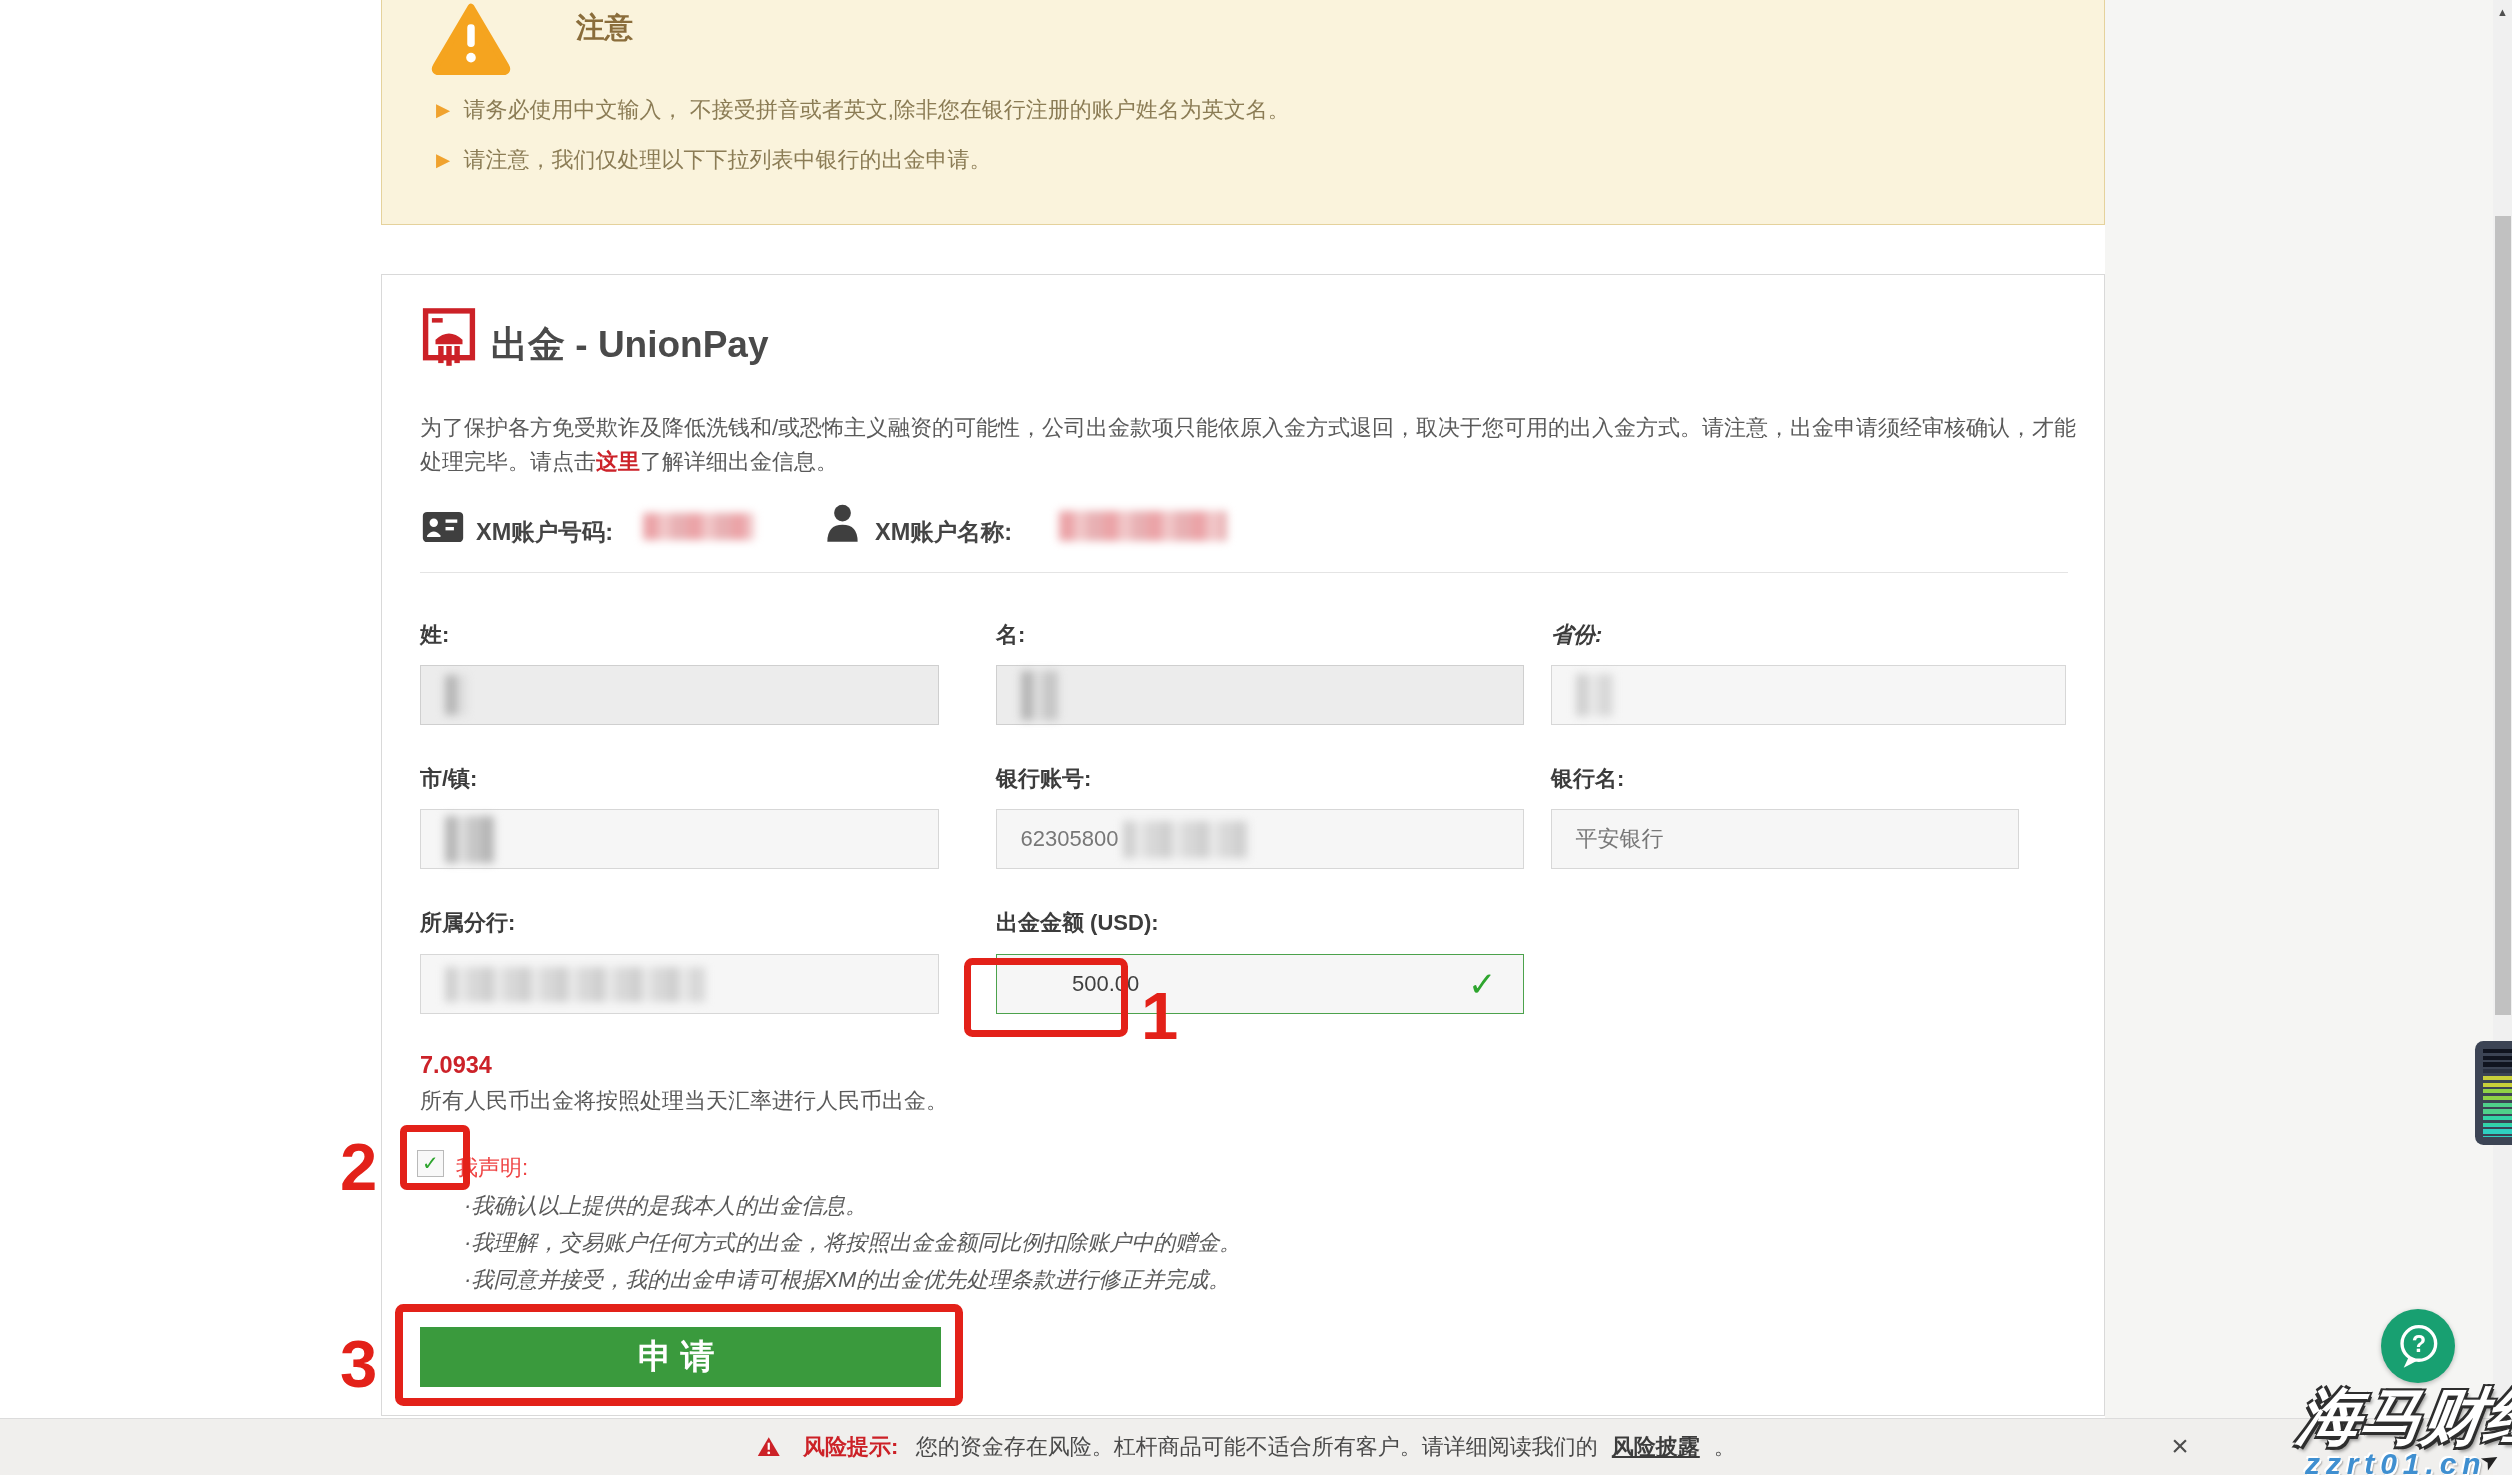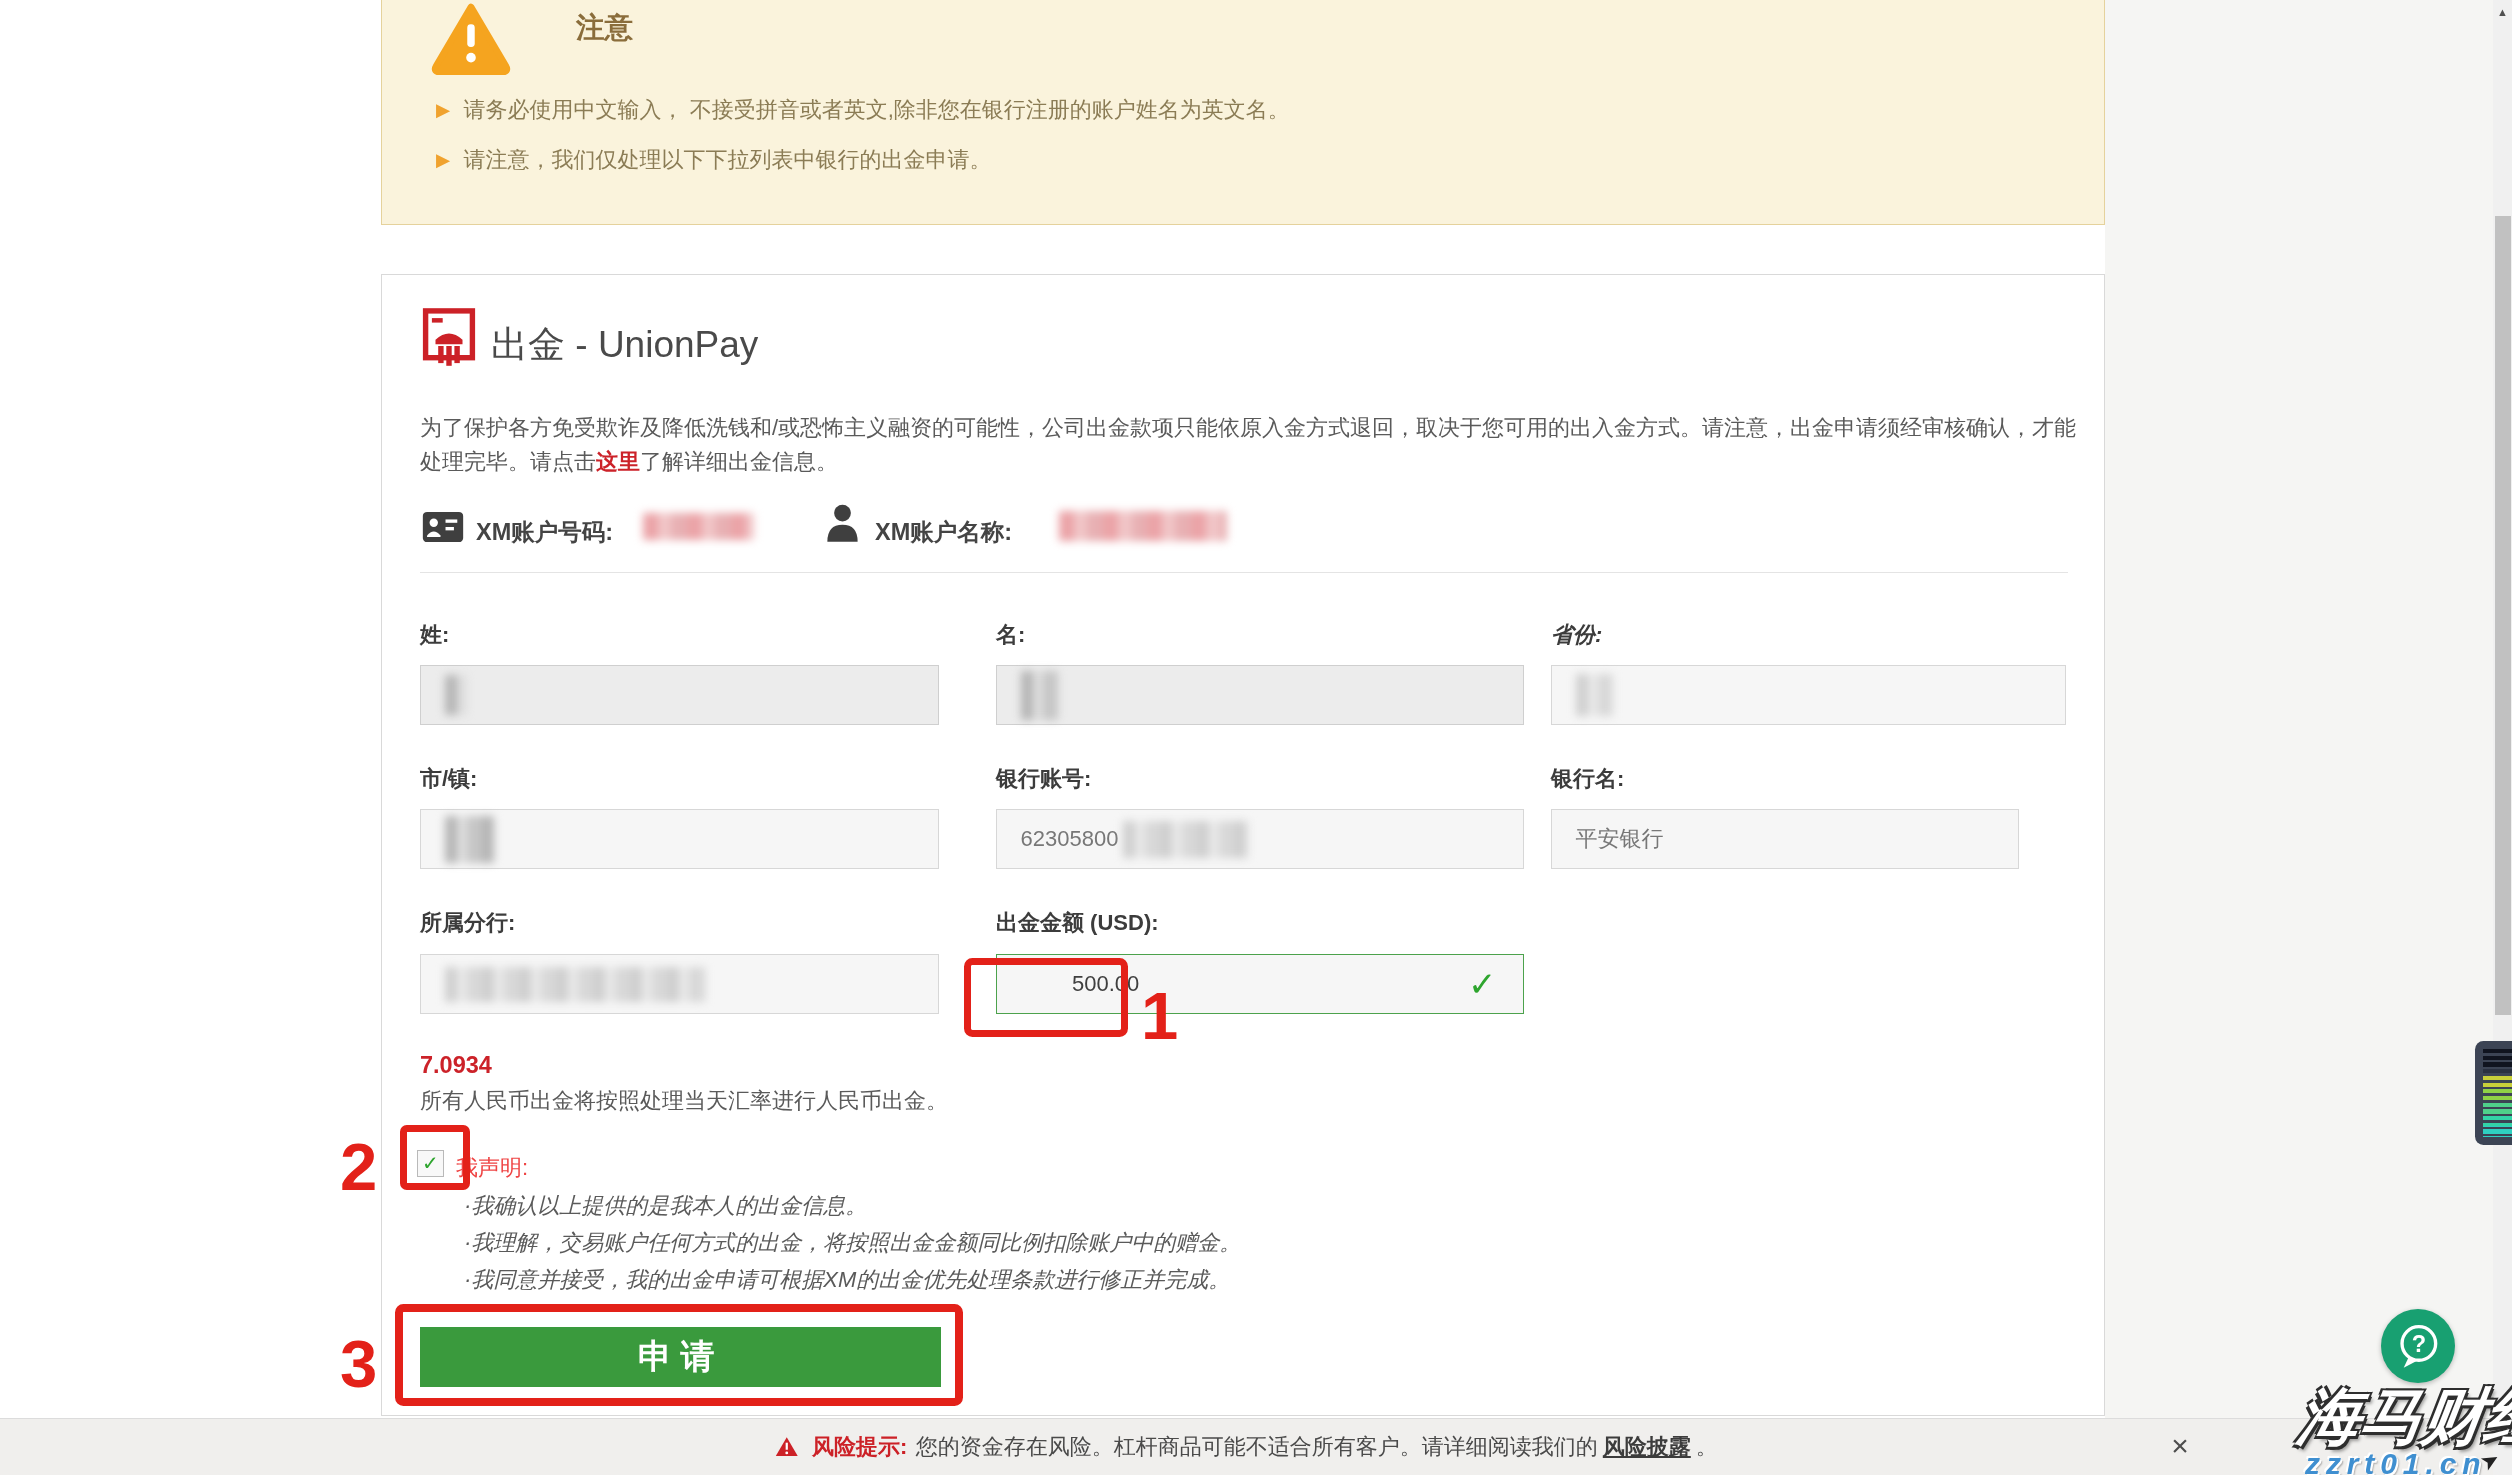--- a/index.html
+++ b/index.html
@@ -15,21 +15,21 @@
   .scroll-thumb { left:2495px; top:216px; width:16px; height:799px; background:#c1c1c1; }
 
   
   .notice { left:381px; top:-5px; width:1724px; height:230px; background:#faf3dc; border:0.8px solid #e5d29c; }
   .notice-title { left:194px; top:13.4px; font-size:28.5px; font-weight:bold; color:#8a6d3b; }
   .notice-item { left:54px; font-size:22px; color:#8b7c55; display:flex; align-items:center; gap:13.4px; }
   .notice-bullet { color:#f0a22e; font-size:18.4px; line-height:1; }
 
   
   .card { left:381px; top:274px; width:1724px; height:1142px; background:#fff; border:0.8px solid #d9d9d9; }
-  .card-title { left:109px; top:45px; font-size:37px; font-weight:normal; color:#4a4a4a; }
+  .card-title { left:109px; top:45px; font-size:37px; font-weight:bold; color:#4a4a4a; }
   .intro { left:38px; top:136px; width:1659px; font-size:22px; line-height:34px; color:#5a5a5a; }
   .intro-link { color:#cc2229; font-weight:bold; text-decoration:none; }
   .acct-label { font-size:23.5px; font-weight:bold; color:#444; }
   .divider { left:38px; top:297px; width:1648px; height:0; border-top:0.8px solid #e4e4e4; }
 
   .f-label { font-size:22px; font-weight:bold; color:#3c3c3c; }
   .field { position:absolute; height:60px; border:0.8px solid #cfcfcf; background:#ececec; display:flex; align-items:center; padding-left:23.5px; font-size:22px; color:#777; }
   .field.lite { background:#f6f6f6; border-color:#d7d7d7; }
   .field.amount { background:#f6f6f6; border:0.8px solid #4ca24c; color:#3f3f3f; }
   .check-glyph { position:absolute; color:#2ea52e; font-size:34px; font-weight:bold; }
@@ -46,21 +46,21 @@
   .declare-label { left:74px; top:878px; font-size:22px; color:#ef4444; }
   .declare-item { left:82px; font-size:22px; color:#5a5a5a;font-style:italic; }
 
   .submit-btn { left:38px; top:1052px; width:521px; height:60px; background:#3a9a3d; border:none; color:#fff; font-size:34px; font-weight:bold; font-family:inherit; letter-spacing:8.4px; cursor:pointer; }
 
   
   .anno-box { position:absolute; border:7.5px solid #e32119; border-radius:8.4px; }
   .anno-num { position:absolute; color:#e32119; font-size:67px; font-weight:bold; line-height:1; }
 
   
-  .footer-bar { left:0; top:1418px; width:2493px; height:57px; background:#f0efed; border-top:0.8px solid #dcdcdc; display:flex; align-items:center; justify-content:center; gap:5px; font-size:22px; color:#4a4a4a; }
+  .footer-bar { left:0; top:1418px; width:2493px; height:57px; background:#f0efed; border-top:0.8px solid #dcdcdc; display:flex; align-items:center; justify-content:center; gap:14px; font-size:22px; color:#4a4a4a; }
   .risk-label { color:#cc2127; font-weight:bold; margin:0 3.4px 0 8.4px; }
   .risk-link { color:#3c3c3c; font-weight:bold; text-decoration:underline; }
   .close-x { left:2160px; top:1426px; width:40px; height:40px; font-size:30px; color:#4d4d4d; text-align:center; line-height:40px; cursor:pointer; }
 
   
   .help-btn { left:2381px; top:1309px; width:74px; height:74px; border-radius:50%; background:#18a071; box-shadow:0 1.7px 5px rgba(0,0,0,.25); cursor:pointer; }
 
   
   .side-widget { left:2475px; top:1041px; width:38px; height:104px; background:#3c4454; border-radius:8.4px 0 0 8.4px; padding:8.4px 0 8.4px 8.4px; }
   .side-widget .stripes { width:100%; height:100%;

